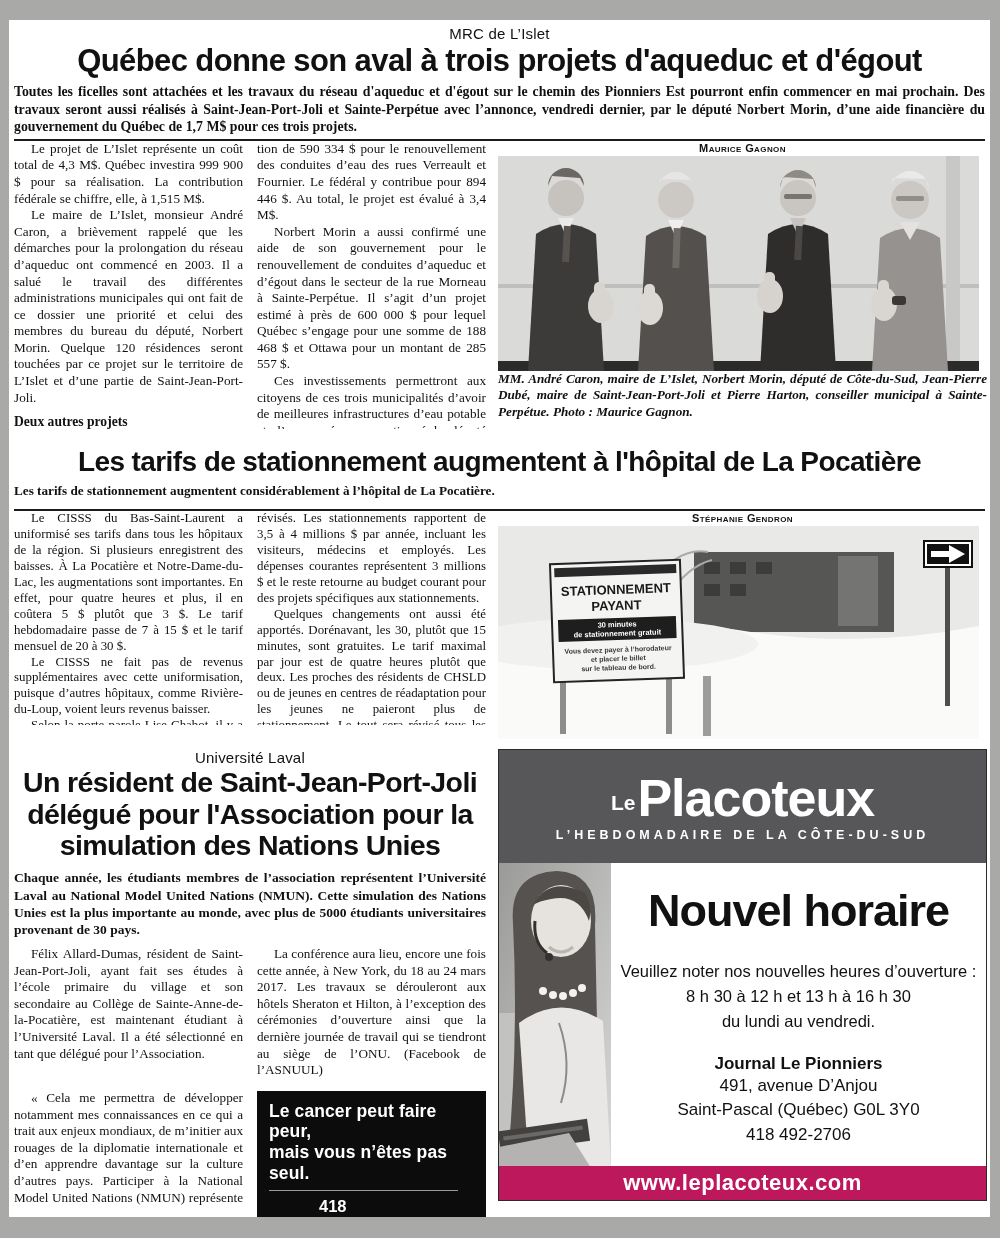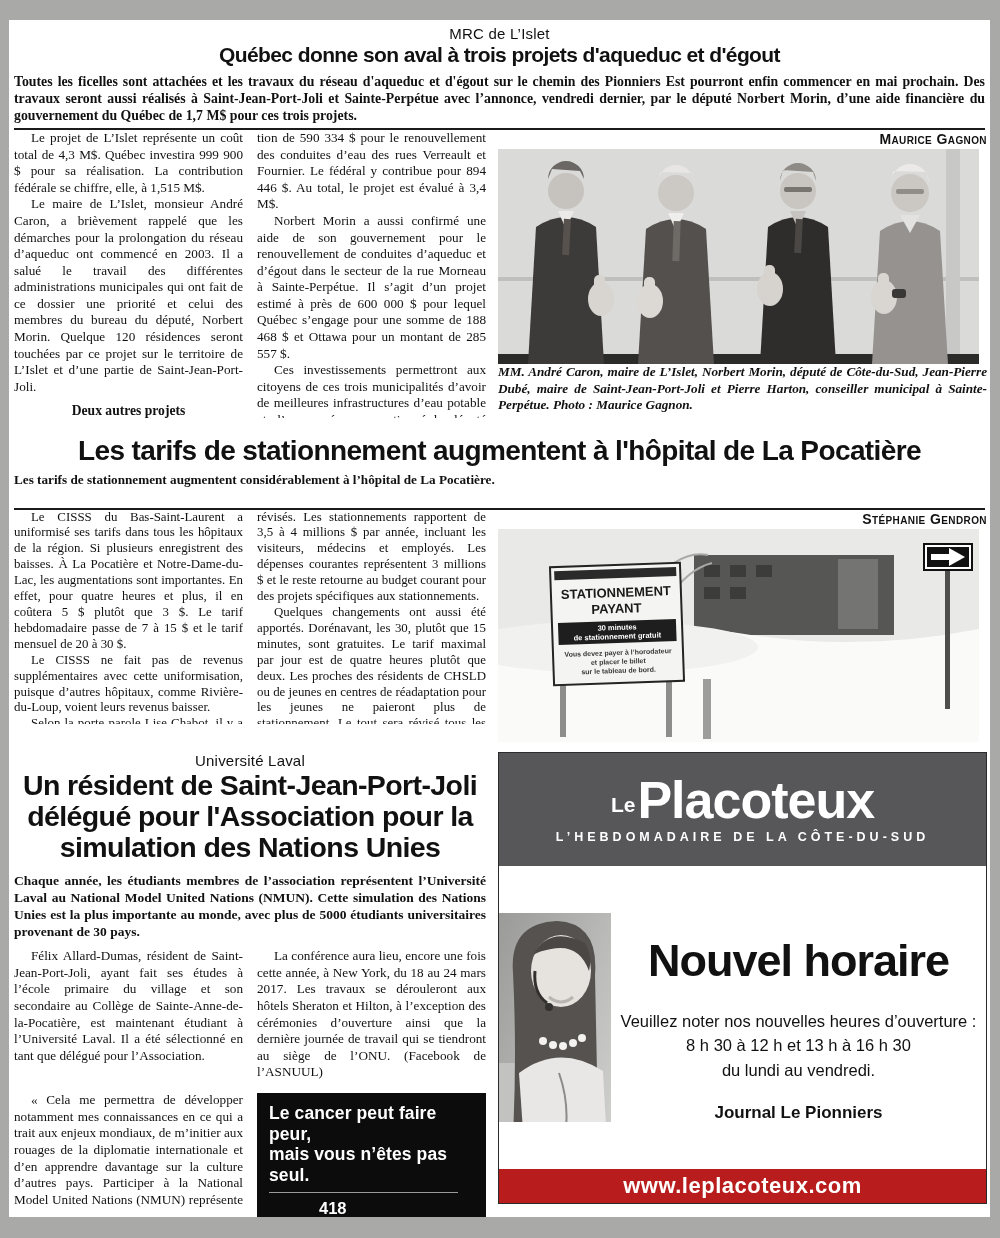--- a/index.html
+++ b/index.html
@@ -22,63 +22,63 @@
   }
   .kicker{
     text-align:center;
     font-family:"Liberation Sans",sans-serif;
     font-size:15px;letter-spacing:.2px;
   }
   .headline{
     text-align:center;
     font-family:"Liberation Sans",sans-serif;
     font-weight:700;letter-spacing:-.6px;
-    font-size:21px;line-height:1.08;
+    font-size:31px;line-height:1.08;
     margin:2px 0 6px 0;
   }
   .lead{
     font-weight:700;
     font-size:13.8px;line-height:1.24;
     text-align:justify;
     margin:0 0 4px 0;
   }
   .rule{border:0;border-top:2px solid #1b1b1b;margin:4px 0 0 0;}
   .byline{
-    text-align:right;
+    text-align:center;
     font-family:"Liberation Sans",sans-serif;
     font-weight:700;font-variant:small-caps;
-    font-size:14px;letter-spacing:.4px;
+    font-size:11px;letter-spacing:.4px;
     margin:1px 0 2px 0;
   }
   .split{display:flex;gap:12px;}
   .cols2{display:flex;gap:14px;width:472px;flex:none;}
   .col{width:229px;flex:none;overflow:hidden;}
   .a1 .col{height:288px;}
   .a2 .col{height:214px;}
   .a3col{height:260px;}
   .bodytext p{
     margin:0;text-align:justify;
     font-size:13.2px;line-height:16.6px;
   }
   .a2 .bodytext p{font-size:12.9px;line-height:15.9px;}
   p.ind{text-indent:17px;}
   .subhead{
-    text-align:center;font-weight:700;
+    text-align:left;font-weight:700;
     font-size:13.6px;margin:8px 0 2px 0;
   }
   .rightside{width:489px;flex:none;}
   .photo-frame{display:block;}
   .caption{
     font-weight:700;font-style:italic;
     font-size:12.9px;line-height:1.28;
     text-align:justify;margin:5px 0 0 0;
   }
   .a2{margin-top:16px;}
   .a2 .headline{font-size:28px;}
-  .a2 .lead{font-size:13.2px;text-align:left;margin-bottom:19px;}
+  .a2 .lead{font-size:13.2px;text-align:left;margin-bottom:10px;}
 
   .bottom{margin-top:10px;display:flex;gap:12px;}
   .a3{width:472px;flex:none;}
   .a3 .headline{font-size:28.5px;line-height:1.1;margin:1px 0 8px 0;}
   .a3 .lead{font-size:13.5px;line-height:1.27;margin-bottom:8px;}
   .quote{margin-top:28px !important;}
 
   
   .cancer-box{
     background:#0c0c0c;color:#fff;
@@ -97,21 +97,20 @@
   .cancer-contact .vbar{font-weight:400;color:#cfcfcf;}
 
   
   .ad{
     width:489px;flex:none;
     border:1px solid #2b2b2b;
     box-sizing:border-box;
     display:flex;flex-direction:column;
     height:452px;
     background:#fff;
-    gap:47px;
   }
   .ad-header{
     background:#57575a;color:#fff;
     height:113px;flex:none;
     display:flex;flex-direction:column;justify-content:center;align-items:center;
     font-family:"Liberation Sans",sans-serif;
   }
   .ad-logo{line-height:1;}
   .ad-logo .le{font-size:21px;font-weight:700;vertical-align:6px;margin-right:2px;}
   .ad-logo .name{font-size:52px;font-weight:700;letter-spacing:-1px;}
@@ -124,21 +123,21 @@
     padding-top:16px;
   }
   .ad-title{
     font-weight:700;font-size:45px;letter-spacing:-1px;
     margin:6px 0 22px 0;
   }
   .ad-line{font-size:16.5px;line-height:1.5;text-align:center;}
   .ad-org{font-weight:700;font-size:17px;margin-top:20px;}
   .ad-addr{font-size:17px;line-height:1.45;text-align:left;}
   .ad-bar{
-    background:#b91c1c;color:#fff;
+    background:#be185d;color:#fff;
     height:34px;flex:none;
     display:flex;align-items:center;justify-content:center;
     font-family:"Liberation Sans",sans-serif;
     font-weight:700;font-size:22px;letter-spacing:.5px;
   }
 </style>
 </head>
 <body>
 
 <div class="page">

